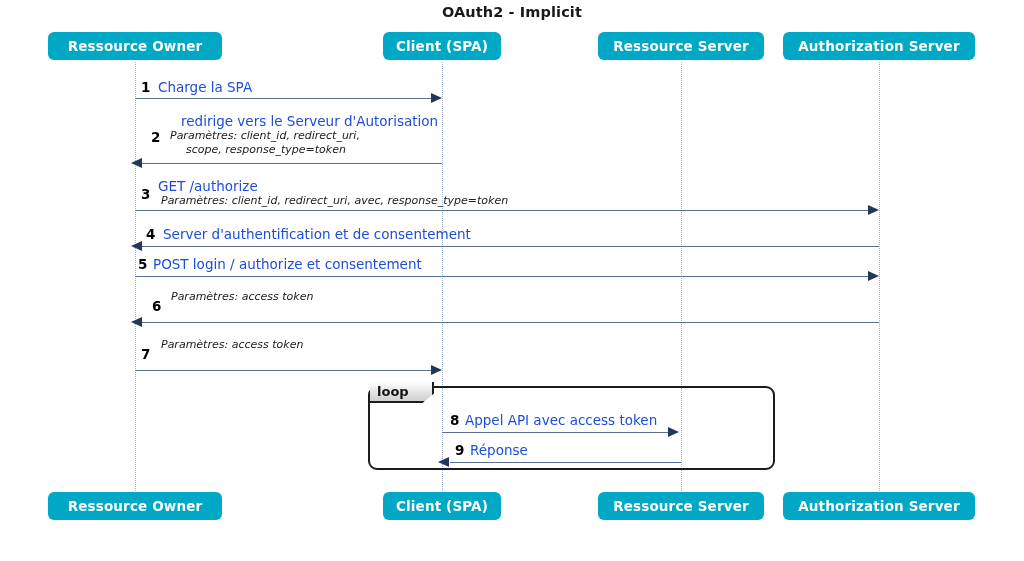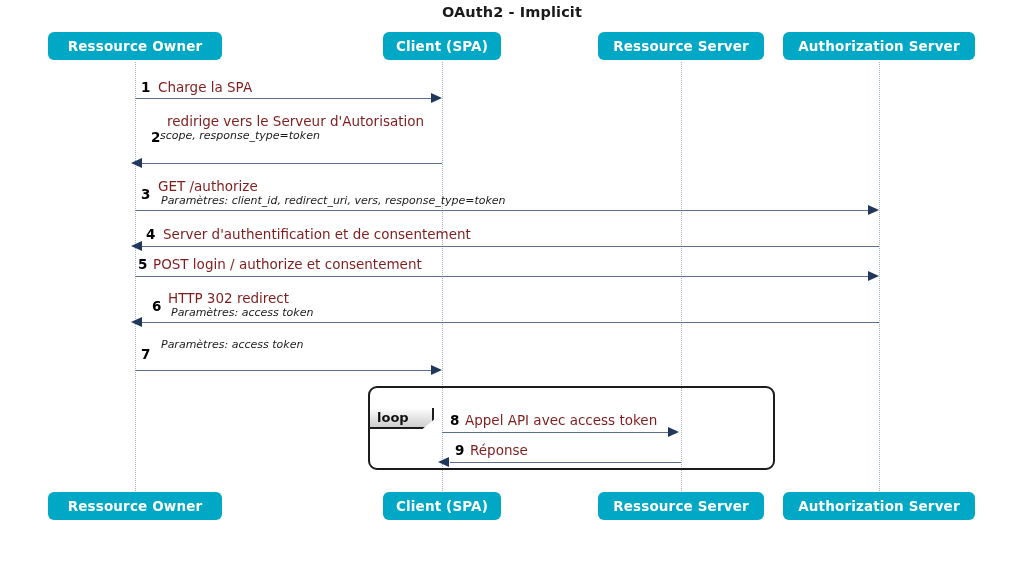--- a/index.html
+++ b/index.html
@@ -86,21 +86,21 @@
     color: #1a1a1a;
   }
   .msg-num {
     position: absolute;
     font-size: 13.5px;
     font-weight: bold;
     color: #000000;
   }
   .msg-text {
     font-size: 13.5px;
-    color: #7f1d1d;
+    color: #1d4ed8;
     line-height: 16px;
   }
   .msg-params {
     font-size: 11px;
     font-style: italic;
     color: #1a1a1a;
     line-height: 14px;
   }
 
   
@@ -151,65 +151,65 @@
 
   <div class="msg-block" style="left:141px; top:79px;">
     <span class="msg-num" style="left:0px; top:0px;">1</span>
     <div class="msg-text" style="margin-left:17px;">Charge la SPA</div>
   </div>
   <div class="msg-line" style="left:135px; top:98px; width:300px;"></div>
   <div class="arrowhead right" style="left:431px; top:93px;"></div>
 
   <div class="msg-block" style="left:141px; top:113px;">
     <span class="msg-num" style="left:10px; top:16px;">2</span>
-    <div class="msg-text" style="margin-left:26px;">redirige vers le Serveur d'Autorisation</div>
-    <div class="msg-params" style="margin-left:19px;">scope, response_type=token</div>
+    <div class="msg-text" style="margin-left:40px;">redirige vers le Serveur d'Autorisation</div>
+    <div class="msg-params" style="margin-left:29px;">Paramètres: client_id, redirect_uri,</div>
+    <div class="msg-params" style="margin-left:45px;">scope, response_type=token</div>
   </div>
   <div class="msg-line" style="left:141px; top:163px; width:301px;"></div>
   <div class="arrowhead left" style="left:131px; top:158px;"></div>
 
   <div class="msg-block" style="left:141px; top:178px;">
     <span class="msg-num" style="left:0px; top:8px;">3</span>
     <div class="msg-text" style="margin-left:17px;">GET /authorize</div>
-    <div class="msg-params" style="margin-left:20px;">Paramètres: client_id, redirect_uri, vers, response_type=token</div>
+    <div class="msg-params" style="margin-left:20px;">Paramètres: client_id, redirect_uri, avec, response_type=token</div>
   </div>
   <div class="msg-line" style="left:135px; top:210px; width:737px;"></div>
   <div class="arrowhead right" style="left:868px; top:205px;"></div>
 
   <div class="msg-block" style="left:146px; top:226px;">
     <span class="msg-num" style="left:0px; top:0px;">4</span>
     <div class="msg-text" style="margin-left:17px;">Server d'authentification et de consentement</div>
   </div>
   <div class="msg-line" style="left:141px; top:246px; width:738px;"></div>
   <div class="arrowhead left" style="left:131px; top:241px;"></div>
 
   <div class="msg-block" style="left:138px; top:256px;">
     <span class="msg-num" style="left:0px; top:0px;">5</span>
     <div class="msg-text" style="margin-left:15px;">POST login / authorize et consentement</div>
   </div>
   <div class="msg-line" style="left:135px; top:276px; width:737px;"></div>
   <div class="arrowhead right" style="left:868px; top:271px;"></div>
 
   <div class="msg-block" style="left:146px; top:290px;">
     <span class="msg-num" style="left:6px; top:8px;">6</span>
-    <div class="msg-text" style="margin-left:22px;">HTTP 302 redirect</div>
     <div class="msg-params" style="margin-left:25px;">Paramètres: access token</div>
   </div>
   <div class="msg-line" style="left:141px; top:322px; width:738px;"></div>
   <div class="arrowhead left" style="left:131px; top:317px;"></div>
 
   <div class="msg-block" style="left:141px; top:338px;">
     <span class="msg-num" style="left:0px; top:8px;">7</span>
     <div class="msg-params" style="margin-left:20px;">Paramètres: access token</div>
   </div>
   <div class="msg-line" style="left:135px; top:370px; width:300px;"></div>
   <div class="arrowhead right" style="left:431px; top:365px;"></div>
 
   <div class="fragment" style="left:368px; top:386px; width:407px; height:84px;"></div>
-  <div class="fragment-label" style="left:370px; top:408px; width:64px;">loop</div>
+  <div class="fragment-label" style="left:370px; top:382px; width:64px;">loop</div>
 
   <div class="msg-block" style="left:450px; top:412px;">
     <span class="msg-num" style="left:0px; top:0px;">8</span>
     <div class="msg-text" style="margin-left:15px;text-align:center;">Appel API avec access token</div>
   </div>
   <div class="msg-line" style="left:442px; top:432px; width:230px;"></div>
   <div class="arrowhead right" style="left:668px; top:427px;"></div>
 
   <div class="msg-block" style="left:455px; top:442px;">
     <span class="msg-num" style="left:0px; top:0px;">9</span>

